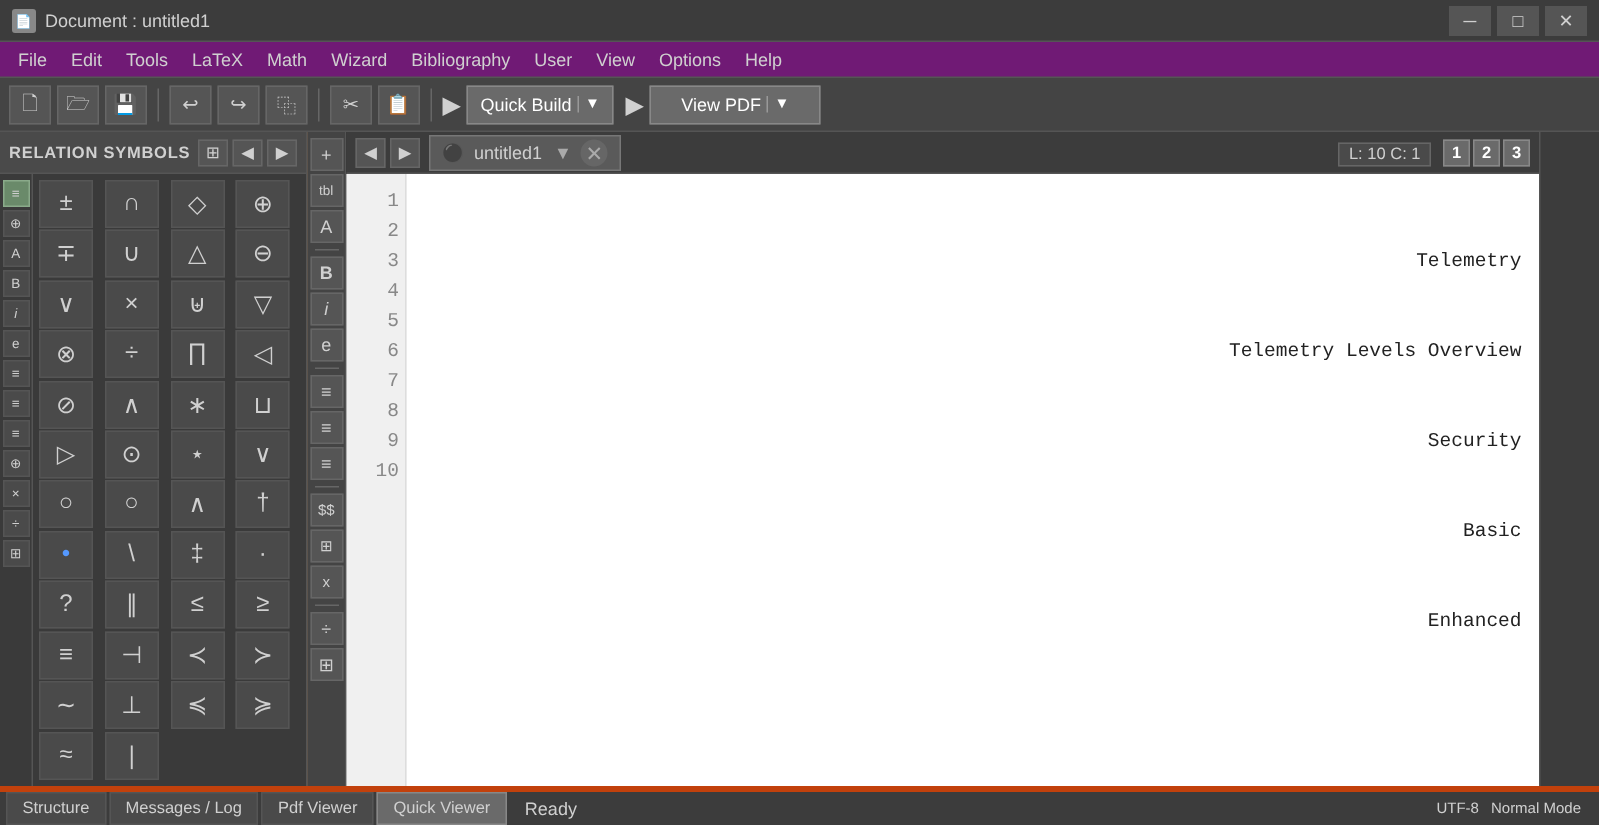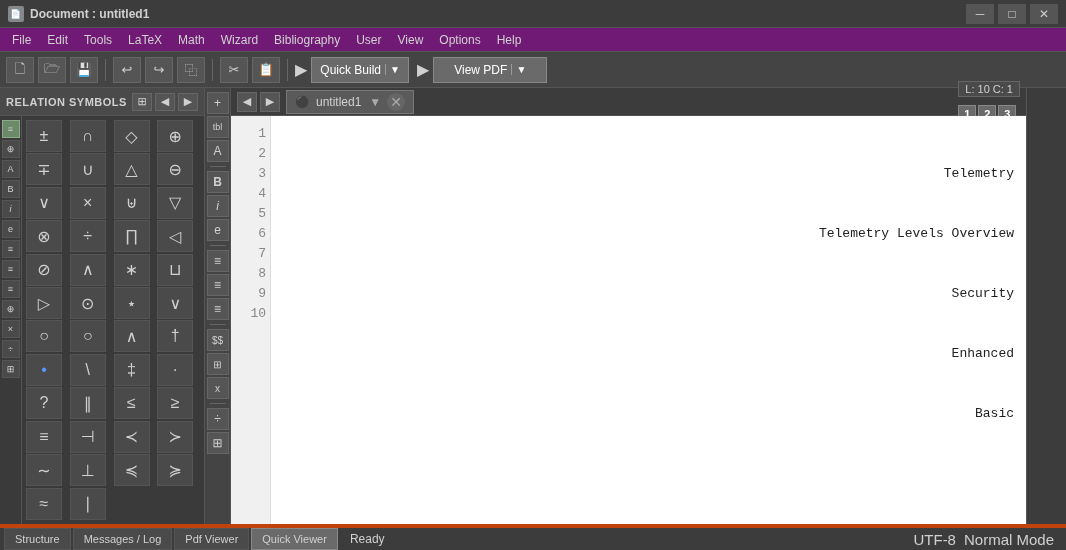--- a/index.html
+++ b/index.html
@@ -2,21 +2,21 @@
 <html><head>
   <meta charset="utf-8">
   <style>
     * { margin: 0; padding: 0; box-sizing: border-box; }
     body { font-family: 'Segoe UI', Arial, sans-serif; font-size: 12px; background: #2d2d2d; color: #d0d0d0; width: 1066px; height: 550px; overflow: hidden; }
 
     
     #title-bar { background: #3c3c3c; height: 28px; display: flex; align-items: center; justify-content: space-between; padding: 0 8px; border-bottom: 1px solid #555; }
     #title-bar-left { display: flex; align-items: center; gap: 6px; }
     #title-bar-icon { width: 16px; height: 16px; background: #888; border-radius: 2px; display: flex; align-items: center; justify-content: center; font-size: 9px; color: #fff; }
-    #title-bar-title { font-size: 12px; color: #d0d0d0; font-weight: bold; }
+    #title-bar-title { font-size: 12px; color: #d0d0d0; }
     #title-bar-controls { display: flex; gap: 4px; }
     .title-btn { width: 28px; height: 20px; background: #555; border: none; color: #d0d0d0; cursor: pointer; font-size: 12px; display: flex; align-items: center; justify-content: center; }
 
     
     #menu-bar { background: #701a75; height: 24px; display: flex; align-items: center; padding: 0 4px; border-bottom: 1px solid #555; }
     .menu-item { padding: 2px 8px; cursor: pointer; font-size: 12px; color: #d0d0d0; }
 
     
     #toolbar { background: #444; height: 36px; display: flex; align-items: center; padding: 0 6px; gap: 4px; border-bottom: 1px solid #555; }
     .tb-btn { width: 28px; height: 26px; background: #555; border: 1px solid #666; color: #d0d0d0; cursor: pointer; display: flex; align-items: center; justify-content: center; font-size: 13px; }
@@ -45,39 +45,39 @@
     .mid-btn { width: 22px; height: 22px; background: #555; border: 1px solid #666; color: #d0d0d0; cursor: pointer; display: flex; align-items: center; justify-content: center; font-size: 12px; }
     .mid-sep { width: 16px; height: 1px; background: #666; margin: 2px 0; }
 
     
     #editor-area { flex: 1; display: flex; flex-direction: column; background: #2d2d2d; }
     #editor-tab-bar { height: 28px; background: #3c3c3c; display: flex; align-items: center; padding: 0 6px; gap: 6px; border-bottom: 1px solid #555; }
     #editor-tab-nav { display: flex; gap: 3px; }
     .tab-nav-btn { width: 20px; height: 20px; background: #555; border: 1px solid #666; color: #d0d0d0; cursor: pointer; display: flex; align-items: center; justify-content: center; font-size: 11px; }
     #editor-tab { background: #5a5a5a; border: 1px solid #777; padding: 2px 8px; display: flex; align-items: center; gap: 6px; font-size: 12px; color: #d0d0d0; min-width: 100px; cursor: pointer; }
     #tab-close { color: #aaa; cursor: pointer; font-size: 14px; background: #666; width: 18px; height: 18px; border-radius: 50%; display: flex; align-items: center; justify-content: center; border: none; }
-    #editor-status-right { margin-left: auto; display: flex; align-items: flex-start; gap: 8px; font-size: 11px; color: #d0d0d0; flex-direction: column; }
+    #editor-status-right { margin-left: auto; display: flex; align-items: flex-end; gap: 8px; font-size: 11px; color: #d0d0d0; }
     .line-col { background: #4a4a4a; padding: 1px 6px; border: 1px solid #666; }
     .num-box { width: 18px; height: 18px; background: #6a6a6a; border: 1px solid #888; display: flex; align-items: center; justify-content: center; font-size: 11px; font-weight: bold; color: #fff; cursor: pointer; }
 
     
     #editor-content { flex: 1; display: flex; overflow: hidden; background: #fff; }
     #line-numbers { width: 40px; background: #f0f0f0; border-right: 1px solid #ddd; padding: 8px 4px; text-align: right; font-family: 'Courier New', monospace; font-size: 13px; color: #888; line-height: 20px; }
     #editor-text { flex: 1; padding: 8px 12px; font-family: 'Courier New', monospace; font-size: 13px; color: #222; line-height: 20px; background: #fff; overflow-y: auto; white-space: pre; text-align: right; }
     .underline { text-decoration: underline; }
 
     
     #right-panel { width: 40px; background: #3c3c3c; border-left: 1px solid #555; }
 
     
     #status-bar { height: 26px; background: #3c3c3c; border-top: 4px solid #c2410c; display: flex; align-items: center; padding: 0 4px; gap: 2px; }
     .status-tab { padding: 3px 10px; background: #4a4a4a; border: 1px solid #555; cursor: pointer; font-size: 11px; color: #d0d0d0; height: 22px; display: flex; align-items: center; }
     .status-tab.active { background: #6a6a6a; border-color: #888; }
     #status-text { margin-left: 10px; font-size: 12px; color: #d0d0d0; flex: 1; }
-    #status-right { margin-left: auto; display: flex; align-items: center; gap: 8px; font-size: 15px; color: #d0d0d0; padding-right: 8px; }
+    #status-right { margin-left: auto; display: flex; align-items: center; gap: 8px; font-size: 10px; color: #d0d0d0; padding-right: 8px; }
   </style>
 </head>
 <body>
 
 <div id="title-bar">
   <div id="title-bar-left">
     <div id="title-bar-icon">📄</div>
     <span id="title-bar-title">Document : untitled1</span>
   </div>
   <div id="title-bar-controls">
@@ -267,22 +267,22 @@
         <div>6</div>
         <div>7</div>
         <div>8</div>
         <div>9</div>
         <div>10</div>
       </div>
       <div id="editor-text">
         <div>Telemetry</div>
         <div>    Telemetry Levels Overview</div>
         <div>        Security</div>
+        <div>        Basic</div>
         <div>        Enhanced</div>
-        <div>        Basic</div>
         
         
         
         
       </div>
     </div>
   </div>
 
   <div id="right-panel"></div>
 </div>

